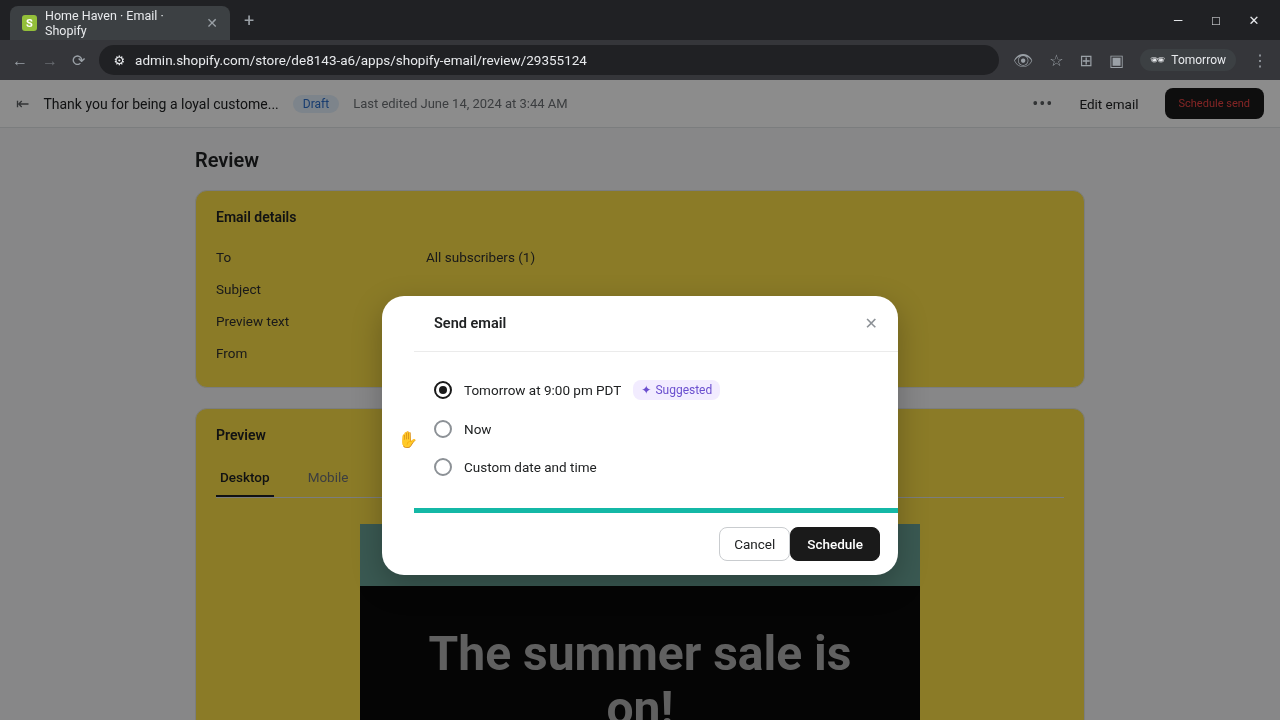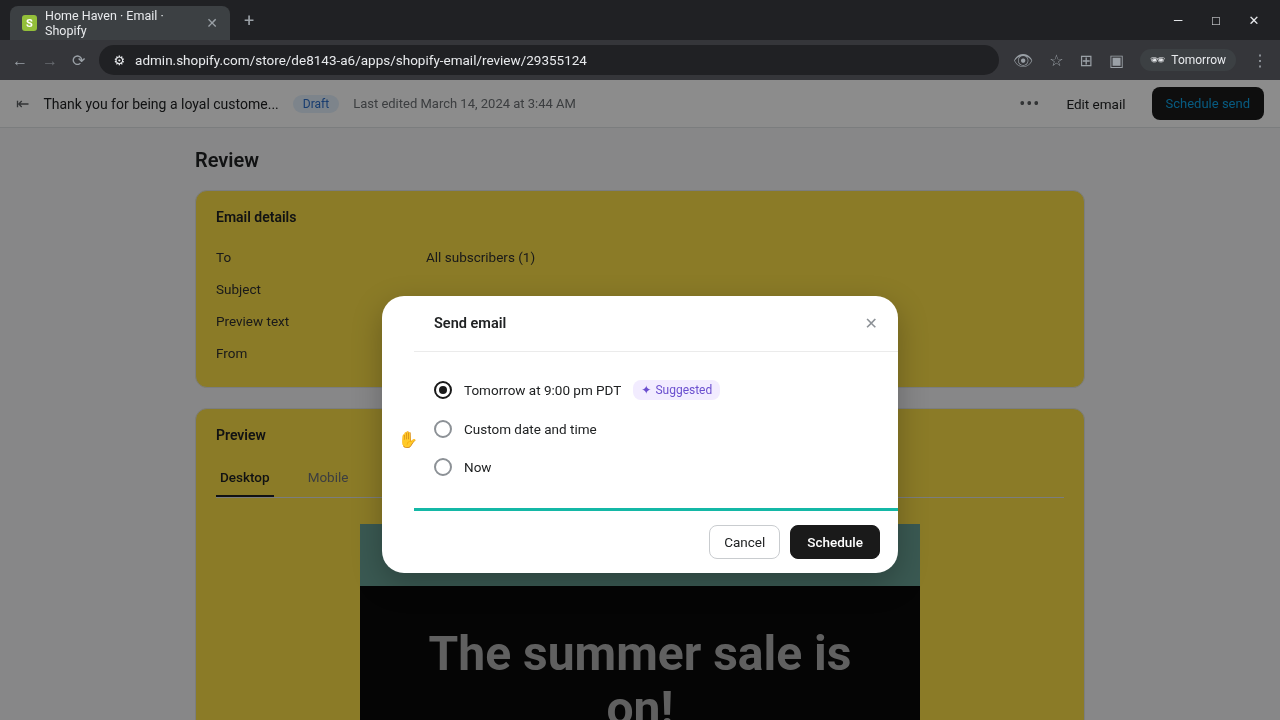--- a/index.html
+++ b/index.html
@@ -23,21 +23,21 @@
 
   
   .page-bar { height:48px; border-bottom:1px solid #e1e3e5; display:flex; align-items:center; padding:0 16px; gap:14px; background:#fff;}
   .back-collapse { font-size:16px; color:#5c5f62;}
   .title-trunc { color:#202223; font-size:14px;}
   .draft-badge { background:#e4f1fd; color:#2c6ecb; border-radius:10px; padding:2px 10px; font-size:12px;}
   .last-edited { color:#6d7175; font-size:13px;}
   .spacer { flex:1;}
   .more-btn { font-size:18px; color:#5c5f62; letter-spacing:1px;}
   .btn-plain { background:#fff; border:none; font-size:13.5px; color:#202223; padding:8px 12px; border-radius:8px;}
-  .btn-dark { background:#1a1a1a; color:#0ea5e9; font-size:13px; padding:9px 14px; border-radius:8px; border:none;}
+  .btn-dark { background:#1a1a1a; color:#ef4444; font-size:11px; padding:9px 14px; border-radius:8px; border:none;}
 
   
   .content { background:#f6f6f7; height: calc(720px - 40px - 40px - 48px); overflow:hidden; padding: 20px 0 0 0; position:relative;}
   .container { width: 890px; margin: 0 auto;}
   h1.review { font-size:20px; font-weight:600; color:#202223; margin-bottom:18px;}
   .card { background:#fde047; border:1px solid #e1e3e5; border-radius:12px; padding: 18px 20px; margin-bottom:20px;}
   .card h3 { font-size:14px; font-weight:600; color:#202223; margin-bottom:16px;}
   .row { display:flex; padding:8px 0; font-size:13.5px;gap:40px;}
   .row .label { width:170px; color:#303030;}
   .row .val { color:#303030;}
@@ -55,21 +55,21 @@
   .modal { position:absolute; left:50%; top:296px; transform:translateX(-50%); width:516px; background:#fff; border-radius:22px; box-shadow:0 10px 30px rgba(0,0,0,0.25); overflow:hidden;padding-left:32px;}
   .modal-head { padding:18px 20px; display:flex; align-items:center; border-bottom:1px solid #ebebeb;}
   .modal-head h4 { font-size:14.5px; font-weight:600; color:#202223;}
   .modal-close { margin-left:auto; color:#8c9196; font-size:16px; cursor:pointer;}
   .modal-body { padding:18px 20px 22px;}
   .radio-row { display:flex; align-items:center; gap:12px; padding:10px 0; font-size:13.5px; color:#202223;}
   .radio { width:18px; height:18px; border-radius:50%; border:2px solid #8c9196; display:inline-block; position:relative;}
   .radio.selected { border-color:#1a1a1a;}
   .radio.selected::after { content:""; position:absolute; inset:3px; background:#1a1a1a; border-radius:50%;}
   .suggested { background:#f2ecff; color:#6b4fcf; font-size:12px; padding:3px 8px; border-radius:8px; display:inline-flex; align-items:center; gap:4px;}
-  .modal-foot { border-top:3px solid #14b8a6; padding:14px 18px; display:flex; justify-content:flex-end; gap:10px;}
+  .modal-foot { border-top:5px solid #14b8a6; padding:14px 18px; display:flex; justify-content:flex-end; }
   .btn-sec { background:#fff; border:1px solid #c9cccf; border-radius:8px; padding:8px 14px; font-size:13.5px; color:#202223;}
   .btn-pri { background:#1a1a1a; color:#fff; border:1px solid #1a1a1a; border-radius:8px; padding:8px 16px; font-size:13.5px; font-weight:500;}
 
   .cursor { position:absolute; left:398px; top:430px; font-size:16px; color:#000; pointer-events:none; z-index:100;}
 </style>
 </head>
 <body>
 
 <div class="browser-top">
   <div class="tab">
@@ -103,21 +103,21 @@
       <span>Tomorrow</span>
     </span>
     <span>⋮</span>
   </div>
 </div>
 
 <div class="page-bar">
   <span class="back-collapse">⇤</span>
   <span class="title-trunc">Thank you for being a loyal custome...</span>
   <span class="draft-badge">Draft</span>
-  <span class="last-edited">Last edited March 14, 2024 at 3:44 AM</span>
+  <span class="last-edited">Last edited June 14, 2024 at 3:44 AM</span>
   <span class="spacer"></span>
   <span class="more-btn">•••</span>
   <button class="btn-plain">Edit email</button>
   <button class="btn-dark">Schedule send</button>
 </div>
 
 <div class="content">
   <div class="container">
     <h1 class="review">Review</h1>
 
@@ -166,25 +166,25 @@
     <label class="radio-row">
       <span class="radio selected"></span>
       <span>Tomorrow at 9:00 pm PDT</span>
       <span class="suggested">
         <span>✦</span>
         <span>Suggested</span>
       </span>
     </label>
     <label class="radio-row">
       <span class="radio"></span>
-      <span>Custom date and time</span>
+      <span>Now</span>
     </label>
     <label class="radio-row">
       <span class="radio"></span>
-      <span>Now</span>
+      <span>Custom date and time</span>
     </label>
   </div>
   <div class="modal-foot">
     <button class="btn-sec">Cancel</button>
     <button class="btn-pri">Schedule</button>
   </div>
 </div>
 
 <div class="cursor">✋</div>
 

